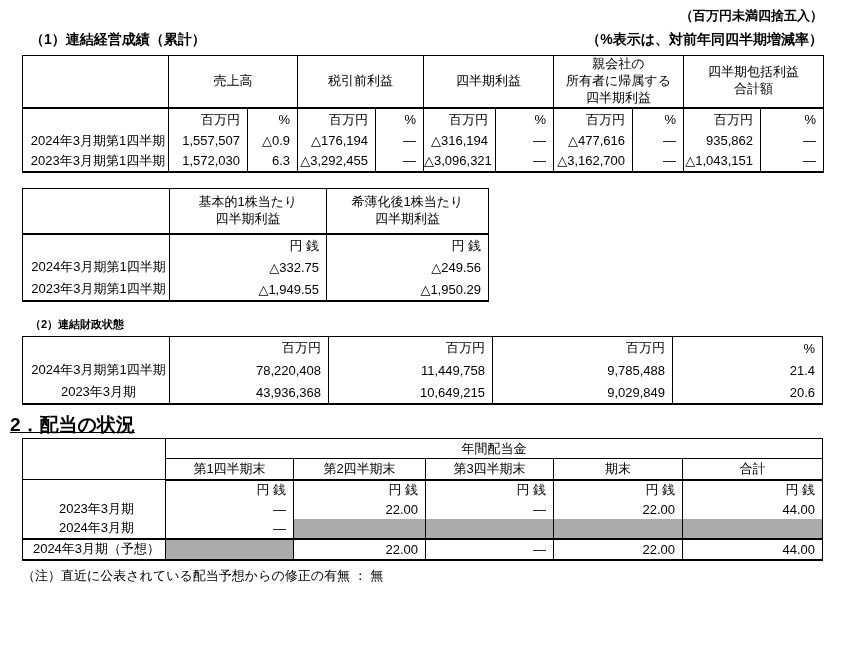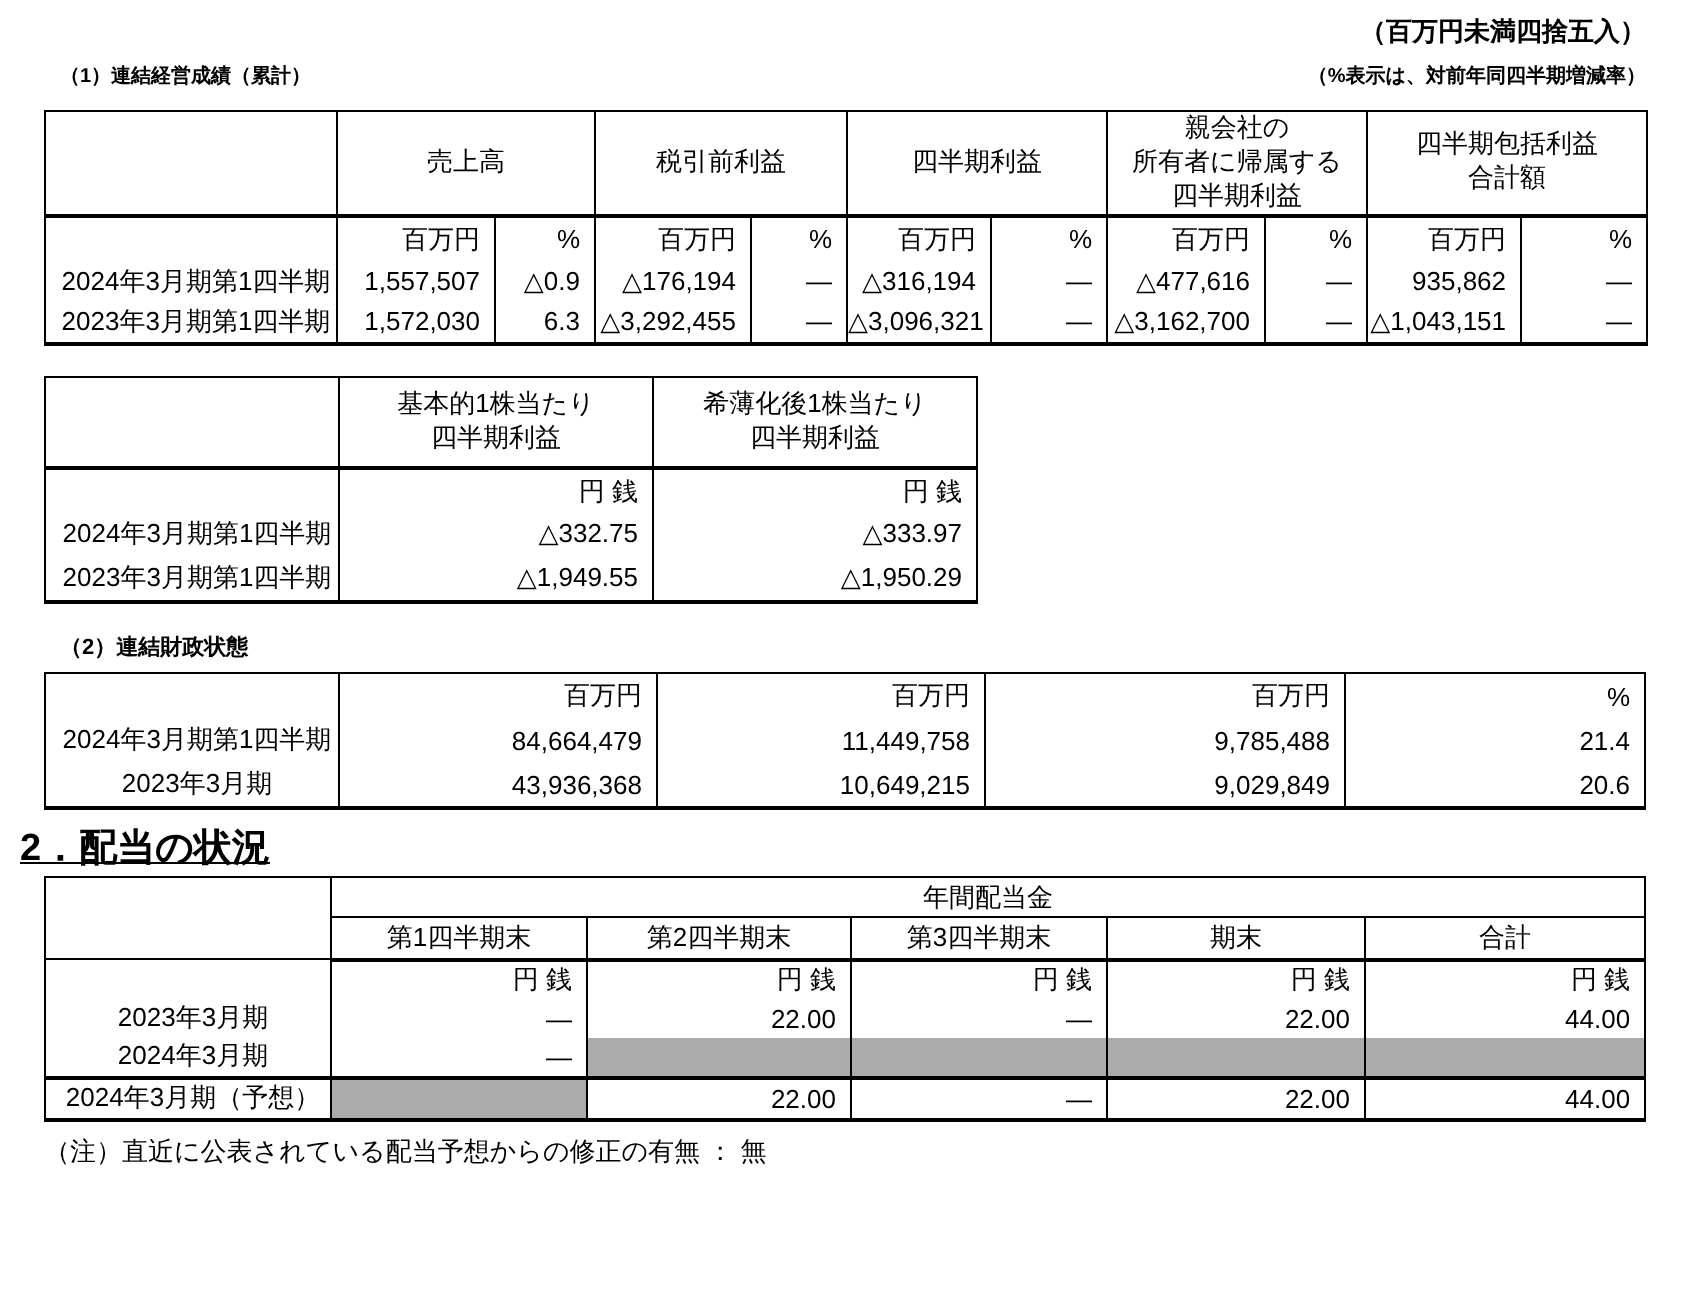--- a/index.html
+++ b/index.html
@@ -6,21 +6,21 @@
   body {
     width:844px; height:658px; background:#ffffff; color:#000;
     font-family:"Liberation Sans","DejaVu Sans",sans-serif;
     -webkit-font-smoothing:antialiased;
   }
   .page { box-sizing:border-box; width:844px; height:574px; padding:8px 21px 0 22px; }
 
   .top-note { text-align:right; font-size:13px; font-weight:bold; line-height:16px; }
   .h-main  { font-size:13.5px; font-weight:bold; margin:13px 0 0 -12px; line-height:16px; }
   .subrow  { display:flex; justify-content:space-between; align-items:flex-end;
-             font-size:10px; font-weight:bold; margin:7px 0 8px 8px; line-height:16px; }
+             font-size:14px; font-weight:bold; margin:7px 0 8px 8px; line-height:16px; }
   .h-sub   { font-size:11px; font-weight:bold; margin:14px 0 4px 8px; line-height:16px; }
   .h-main2 { font-size:19px; font-weight:bold; margin:12px 0 5px -12px; line-height:16px;text-decoration:underline; }
   .footnote{ font-size:13px; margin-top:7px; line-height:16px; }
 
   table.fin { border-collapse:collapse; table-layout:fixed;
               border:1px solid #000; border-bottom:2px solid #000; font-size:13px; }
   .fin th, .fin td { border-left:1px solid #000; border-right:1px solid #000;
               padding:0; font-weight:normal; overflow:hidden; }
   .fin tr.hdr th { border-bottom:2px solid #000; text-align:center; vertical-align:middle;
               white-space:pre-line; line-height:1.3; }
@@ -149,21 +149,21 @@
 四半期利益</th>
     </tr>
     <tr class="unit">
       <td class="lbl"></td>
       <td class="num">円 銭</td>
       <td class="num">円 銭</td>
     </tr>
     <tr class="data">
       <td class="lbl">2024年3月期第1四半期</td>
       <td class="num">△332.75</td>
-      <td class="num">△333.97</td>
+      <td class="num">△249.56</td>
     </tr>
     <tr class="data">
       <td class="lbl">2023年3月期第1四半期</td>
       <td class="num">△1,949.55</td>
       <td class="num">△1,950.29</td>
     </tr>
   </tbody>
     </table>
 
   <div class="h-sub">（2）連結財政状態</div>
@@ -179,21 +179,21 @@
     <tbody>
     <tr class="unit">
       <td class="lbl"></td>
       <td class="num">百万円</td>
       <td class="num">百万円</td>
       <td class="num">百万円</td>
       <td class="num">%</td>
     </tr>
     <tr class="data">
       <td class="lbl">2024年3月期第1四半期</td>
-      <td class="num">84,664,479</td>
+      <td class="num">78,220,408</td>
       <td class="num">11,449,758</td>
       <td class="num">9,785,488</td>
       <td class="num">21.4</td>
     </tr>
     <tr class="data">
       <td class="lbl">2023年3月期</td>
       <td class="num">43,936,368</td>
       <td class="num">10,649,215</td>
       <td class="num">9,029,849</td>
       <td class="num">20.6</td>

